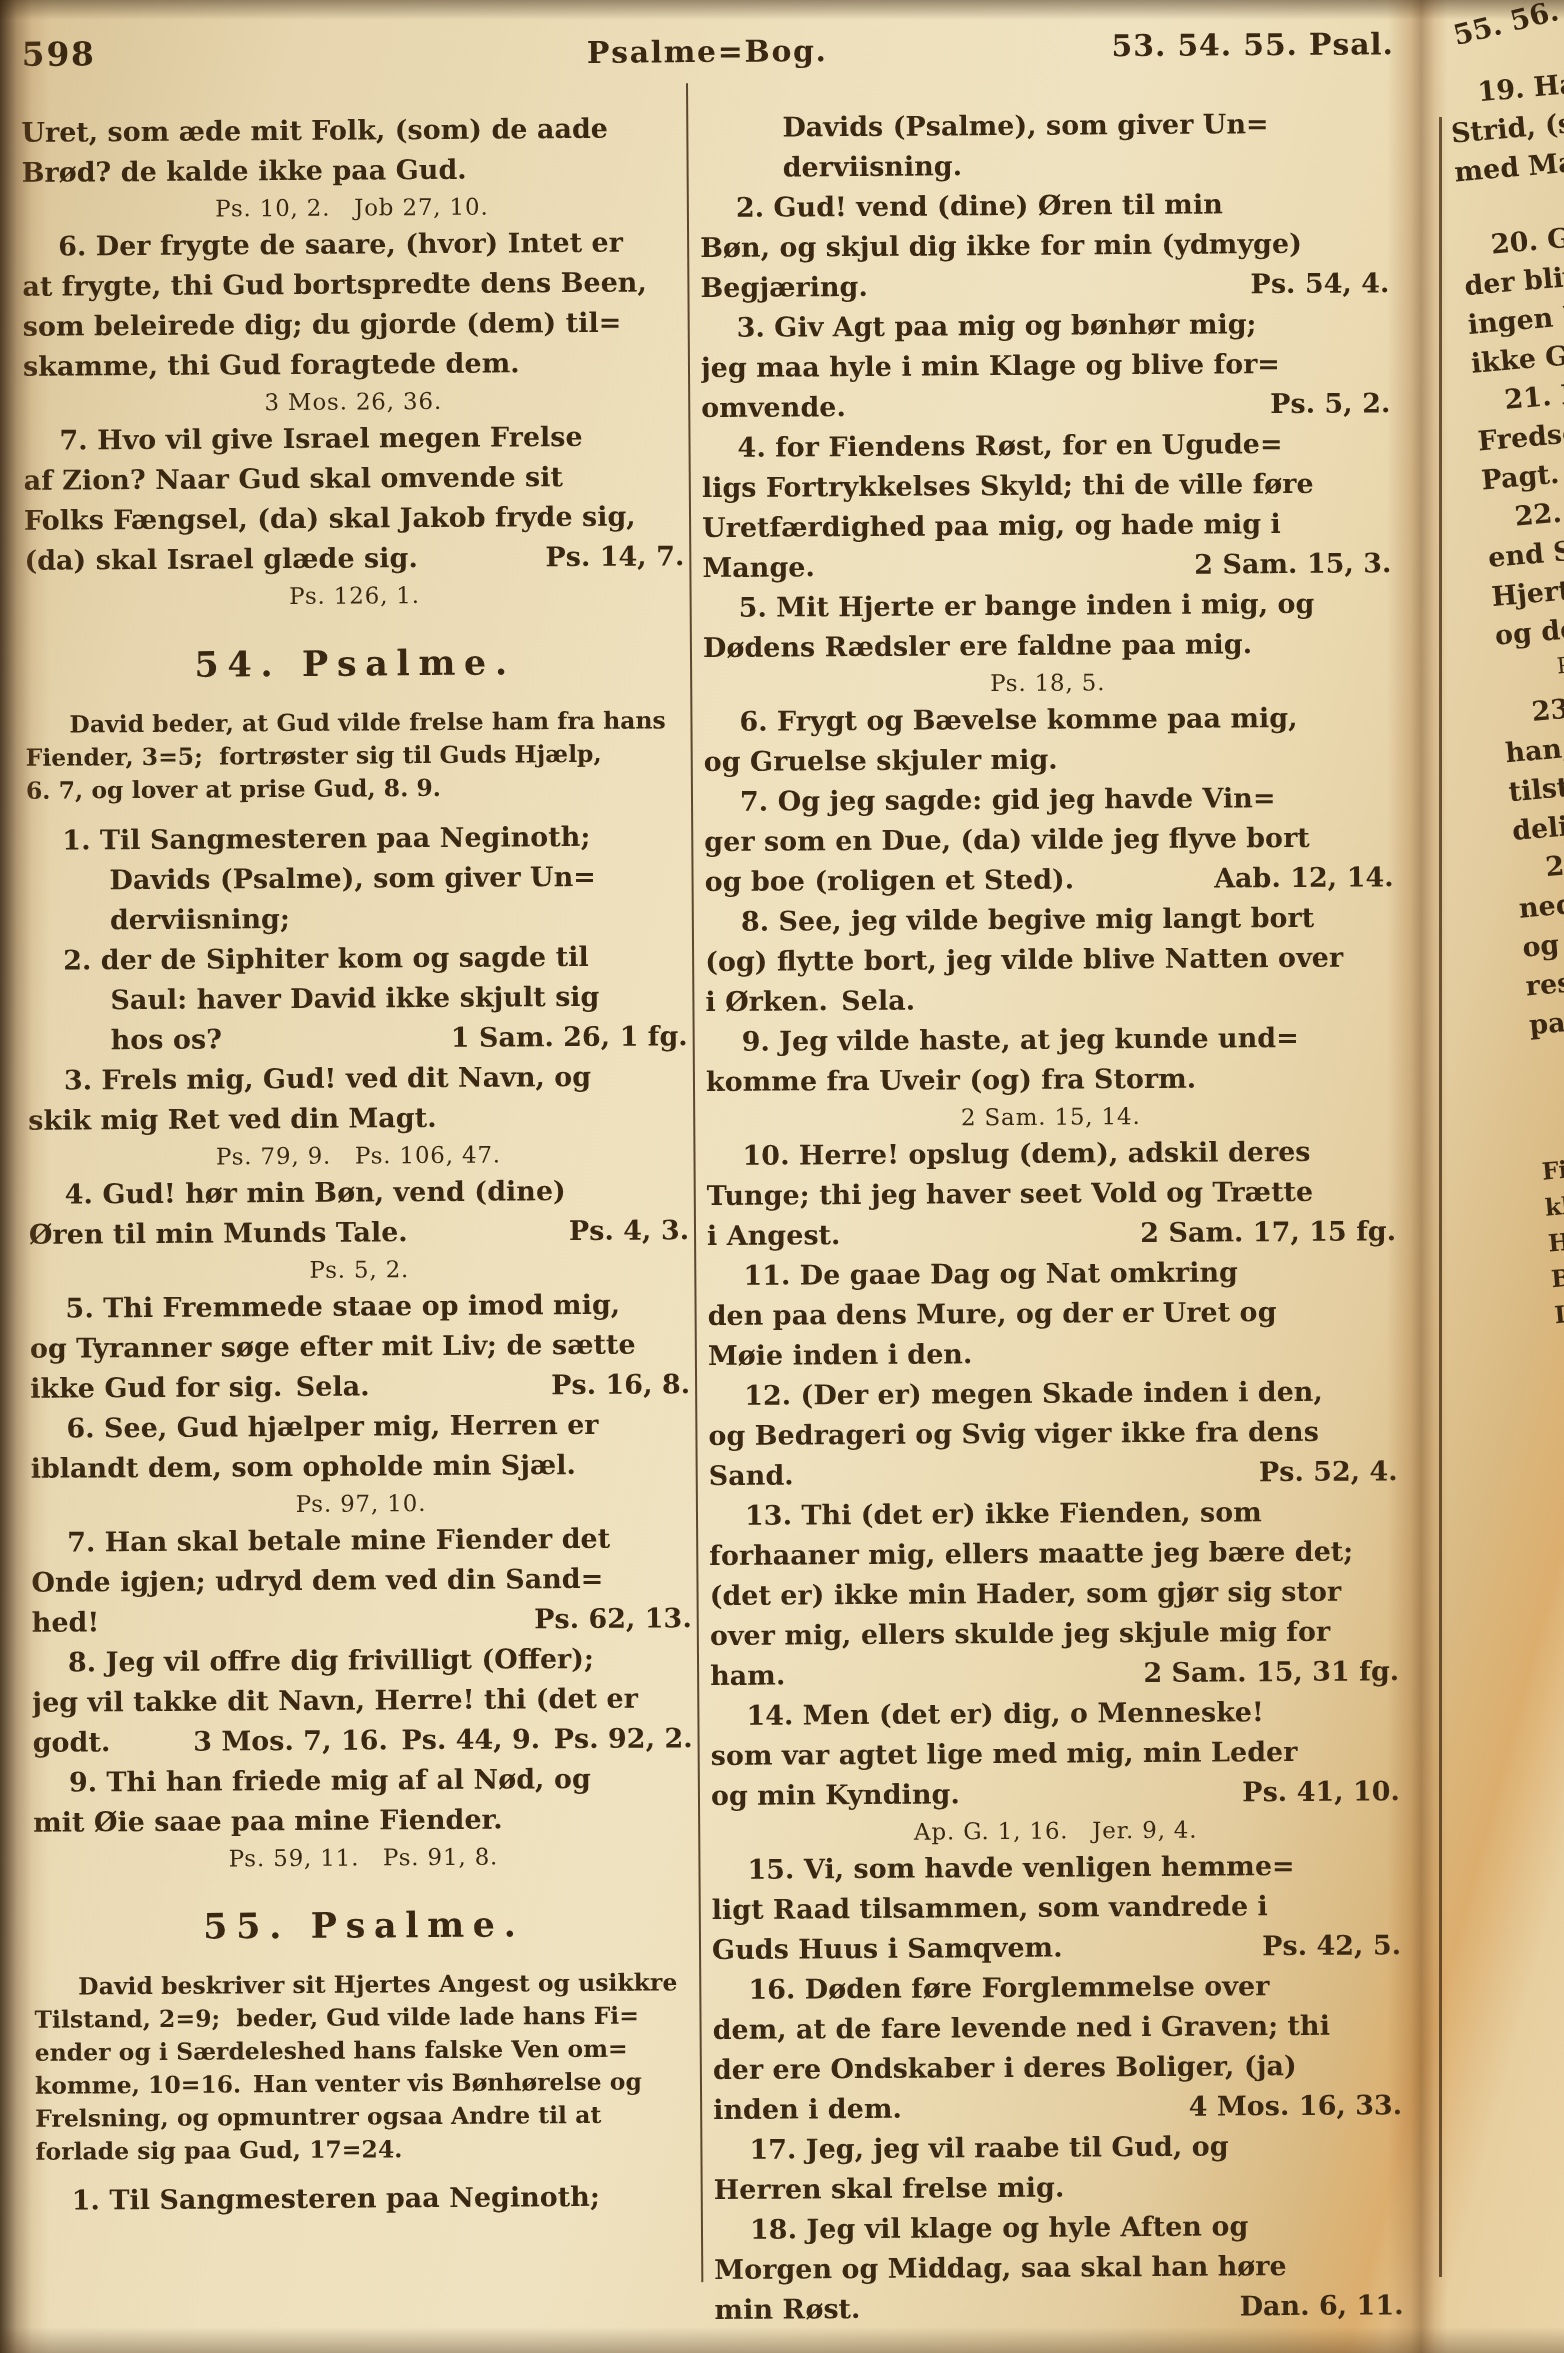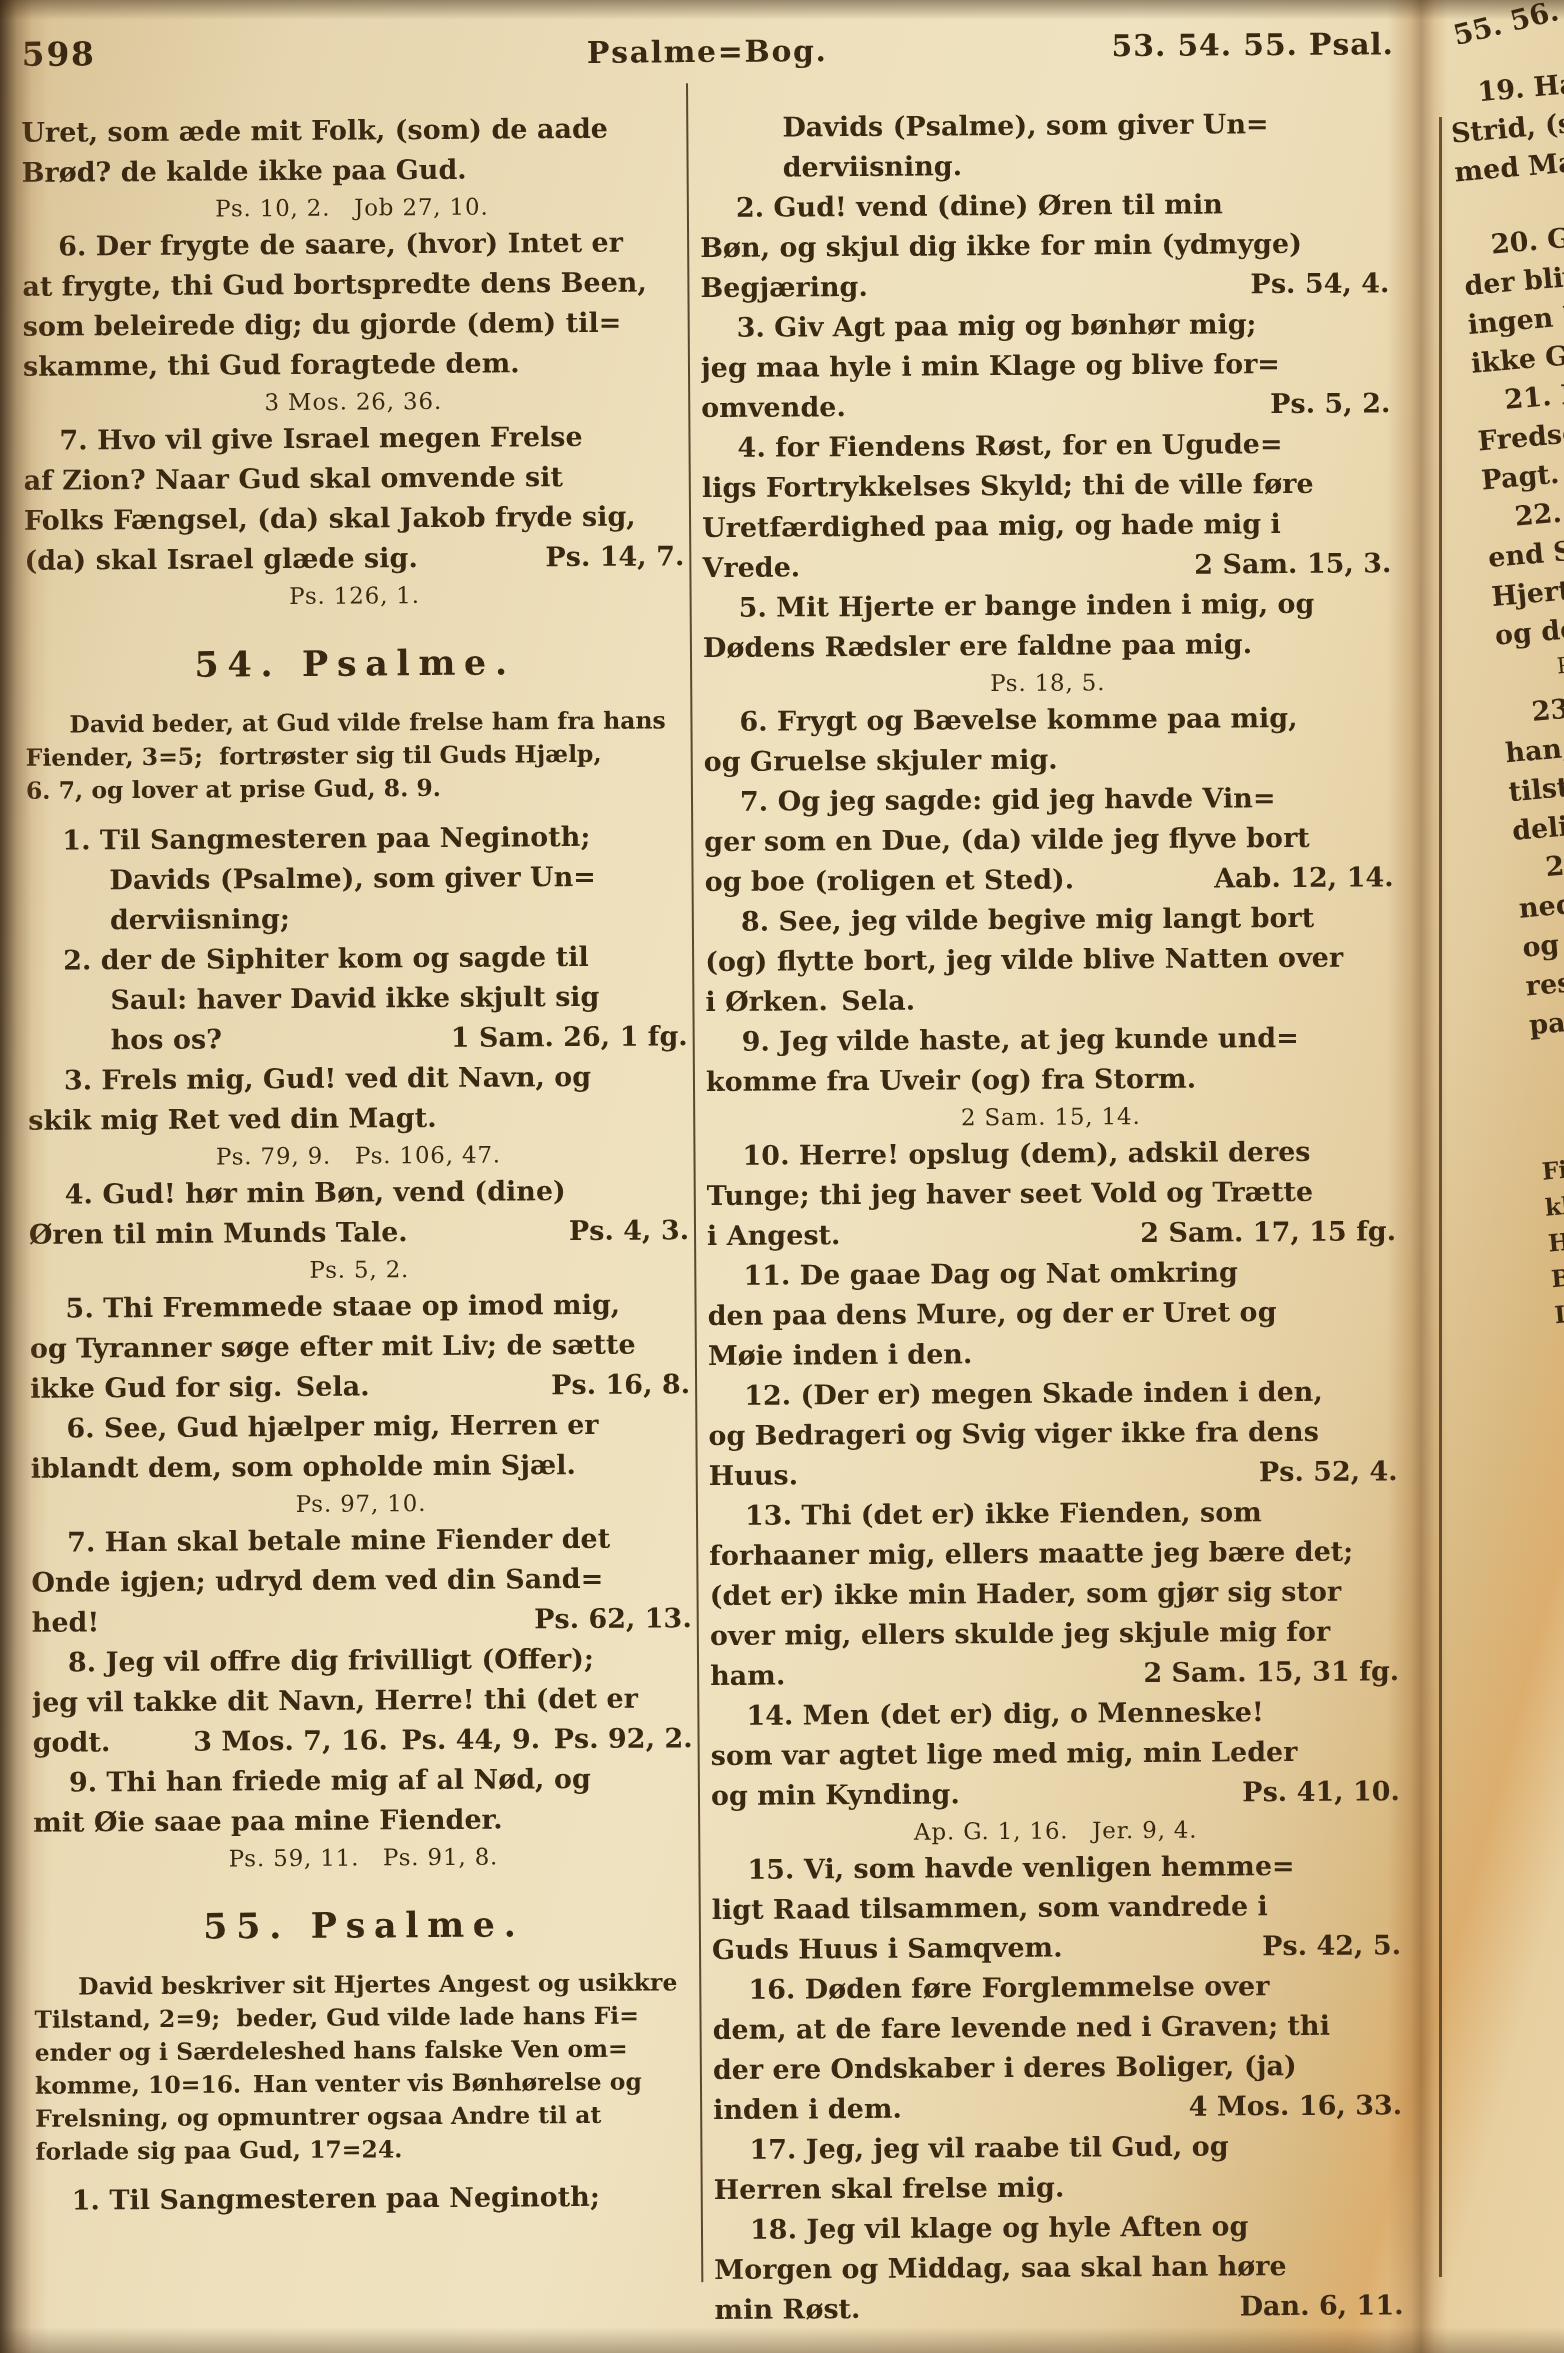--- a/index.html
+++ b/index.html
@@ -212,21 +212,21 @@
         </div>
         <div class="verse">
           <div class="line indent-1"><span class="line-text">3. Giv Agt paa mig og bønhør mig;</span></div>
           <div class="line indent-0"><span class="line-text">jeg maa hyle i min Klage og blive for=</span></div>
           <div class="line indent-0"><span class="line-text">omvende.</span><span class="line-ref">Ps. 5, 2.</span></div>
         </div>
         <div class="verse">
           <div class="line indent-1"><span class="line-text">4. for Fiendens Røst, for en Ugude=</span></div>
           <div class="line indent-0"><span class="line-text">ligs Fortrykkelses Skyld; thi de ville føre</span></div>
           <div class="line indent-0"><span class="line-text">Uretfærdighed paa mig, og hade mig i</span></div>
-          <div class="line indent-0"><span class="line-text">Vrede.</span><span class="line-ref">2 Sam. 15, 3.</span></div>
+          <div class="line indent-0"><span class="line-text">Mange.</span><span class="line-ref">2 Sam. 15, 3.</span></div>
         </div>
         <div class="verse">
           <div class="line indent-1"><span class="line-text">5. Mit Hjerte er bange inden i mig, og</span></div>
           <div class="line indent-0"><span class="line-text">Dødens Rædsler ere faldne paa mig.</span></div>
         </div>
         <div class="ref-line">Ps. 18, 5.</div>
         <div class="verse">
           <div class="line indent-1"><span class="line-text">6. Frygt og Bævelse komme paa mig,</span></div>
           <div class="line indent-0"><span class="line-text">og Gruelse skjuler mig.</span></div>
         </div>
@@ -251,21 +251,21 @@
           <div class="line indent-0"><span class="line-text">i Angest.</span><span class="line-ref">2 Sam. 17, 15 fg.</span></div>
         </div>
         <div class="verse">
           <div class="line indent-1"><span class="line-text">11. De gaae Dag og Nat omkring</span></div>
           <div class="line indent-0"><span class="line-text">den paa dens Mure, og der er Uret og</span></div>
           <div class="line indent-0"><span class="line-text">Møie inden i den.</span></div>
         </div>
         <div class="verse">
           <div class="line indent-1"><span class="line-text">12. (Der er) megen Skade inden i den,</span></div>
           <div class="line indent-0"><span class="line-text">og Bedrageri og Svig viger ikke fra dens</span></div>
-          <div class="line indent-0"><span class="line-text">Huus.</span><span class="line-ref">Ps. 52, 4.</span></div>
+          <div class="line indent-0"><span class="line-text">Sand.</span><span class="line-ref">Ps. 52, 4.</span></div>
         </div>
         <div class="verse">
           <div class="line indent-1"><span class="line-text">13. Thi (det er) ikke Fienden, som</span></div>
           <div class="line indent-0"><span class="line-text">forhaaner mig, ellers maatte jeg bære det;</span></div>
           <div class="line indent-0"><span class="line-text">(det er) ikke min Hader, som gjør sig stor</span></div>
           <div class="line indent-0"><span class="line-text">over mig, ellers skulde jeg skjule mig for</span></div>
           <div class="line indent-0"><span class="line-text">ham.</span><span class="line-ref">2 Sam. 15, 31 fg.</span></div>
         </div>
         <div class="verse">
           <div class="line indent-1"><span class="line-text">14. Men (det er) dig, o Menneske!</span></div>

